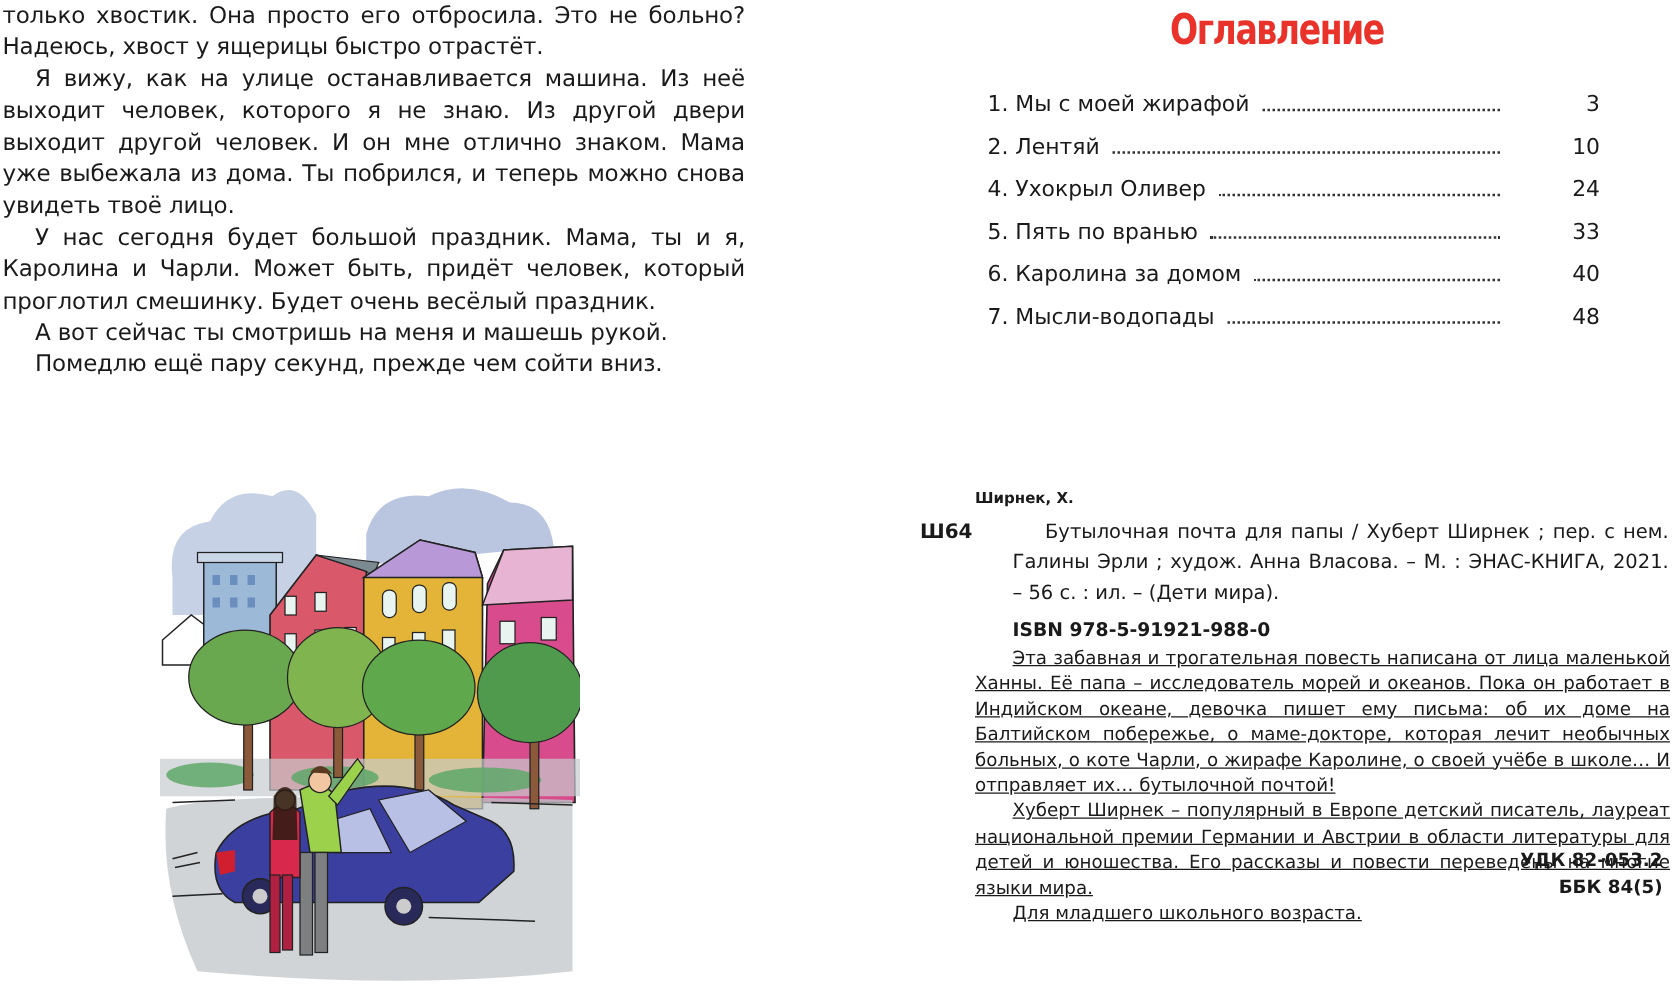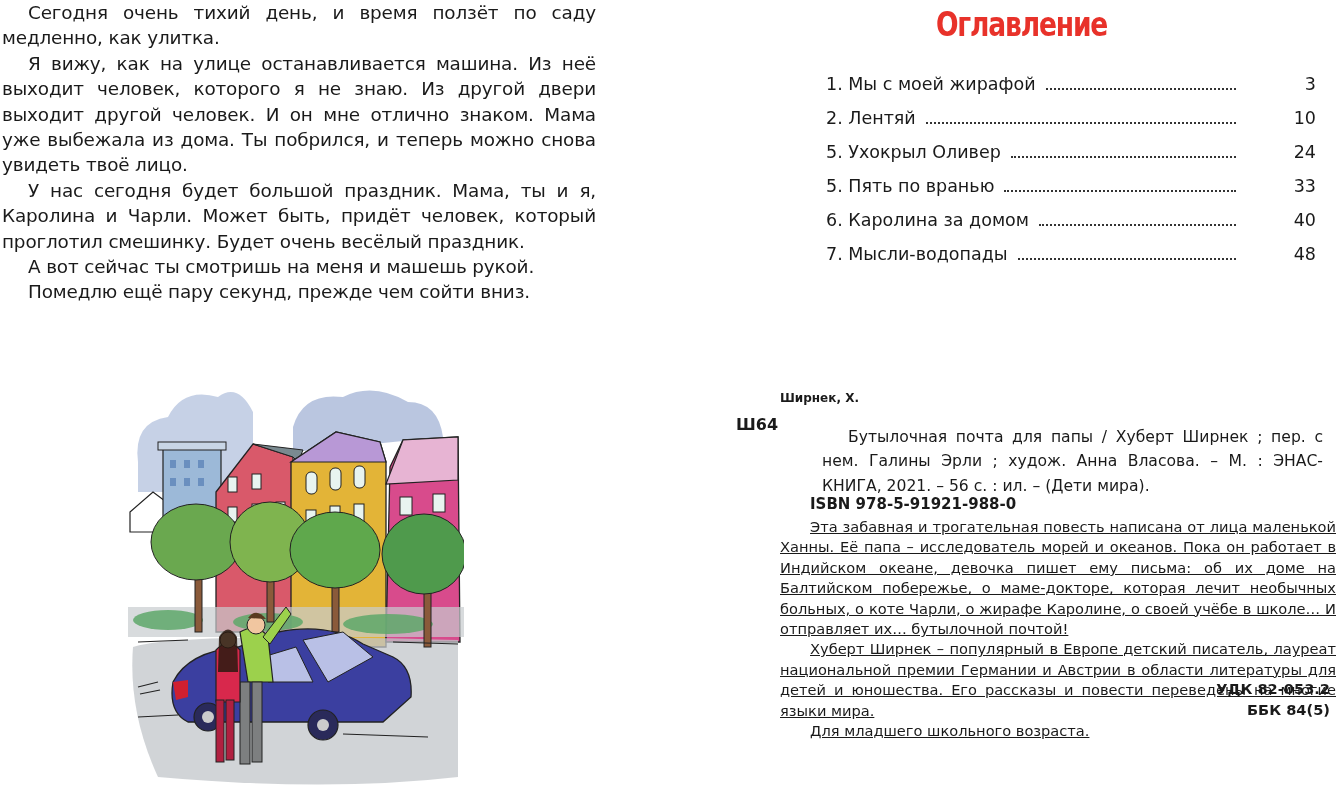--- a/index.html
+++ b/index.html
@@ -11,42 +11,42 @@
   .story { position: absolute; left: 2px; top: 0; width: 594px; font-size: 18.4px; line-height: 25.4px;
            letter-spacing: -0.15px; }
   .story p { margin: 0; text-align: justify; text-align-last: left; }
   .story p.indent { text-indent: 26px; }
 
   .illustration { position: absolute; left: 128px; top: 382px; width: 336px; height: 413px; }
 
   .toc-title { position: absolute; left: 236px; top: 4px; font-family: "DejaVu Sans", sans-serif;
                font-weight: bold; font-size: 34px; color: #e8322a; letter-spacing: -1.5px;
                transform: scaleX(0.78); transform-origin: left top; }
-  .toc { position: absolute; left: 90px; top: 74px; width: 490px; margin-left: 36px; }
+  .toc { position: absolute; left: 90px; top: 74px; width: 490px; }
   .toc-row { display: flex; align-items: baseline; height: 34px; font-size: 17.5px; }
   .toc-label { white-space: nowrap; padding-right: 10px; }
   .toc-dots { flex: 1; border-bottom: 2px dotted #333; margin-bottom: 5px; height: 1px; margin-right: 52px; max-width: 9999px; }
   .toc-page { width: 28px; text-align: right; }
 
   .colophon { position: absolute; left: 30px; top: 386px; width: 606px; font-size: 15.6px; line-height: 24.3px; }
   .author { position: absolute; left: 50px; top: 0; font-weight: bold; font-size: 12px; }
   .code { position: absolute; left: 6px; top: 27px; font-weight: bold; font-size: 16px; }
   .bib { position: absolute; left: 80px; top: 27px; width: 525px; text-align: justify; }
-  .bib p { margin: 12px; text-indent: 26px; text-align: justify; }
+  .bib p { margin: 0; text-indent: 26px; text-align: justify; }
   .isbn { position: absolute; left: 80px; top: 106px; font-weight: bold; font-size: 15px; }
   .annotation { position: absolute; left: 50px; top: 131px; width: 556px; font-size: 14.6px; line-height: 20.4px; }
   .annotation p { margin: 0; text-indent: 30px; text-align: justify; text-decoration: underline; }
   .udk { position: absolute; right: 6px; top: 292px; text-align: right; font-weight: bold; font-size: 14.6px; line-height: 21px; margin-left: 48px; }
 </style>
 </head>
 <body>
 
 <div class="page-left">
   <div class="story">
-    <p class="indent">Сегодня очень тихий день, и время ползёт по саду медленно, как улитка.</p>
+    <p>только хвостик. Она просто его отбросила. Это не больно? Надеюсь, хвост у ящерицы быстро отрастёт.</p>
     <p class="indent">Я вижу, как на улице останавливается машина. Из неё выходит человек, которого я не знаю. Из другой двери выходит другой человек. И он мне отлично знаком. Мама уже выбежала из дома. Ты побрился, и теперь можно снова увидеть твоё лицо.</p>
     <p class="indent">У нас сегодня будет большой праздник. Мама, ты и я, Каролина и Чарли. Может быть, придёт человек, который проглотил смешинку. Будет очень весёлый праздник.</p>
     <p class="indent">А вот сейчас ты смотришь на меня и машешь рукой.</p>
     <p class="indent">Помедлю ещё пару секунд, прежде чем сойти вниз.</p>
   </div>
 
   <div class="illustration">
     <svg width="336" height="413" viewBox="0 0 336 413" xmlns="http://www.w3.org/2000/svg">
 
       <path d="M 10 80 Q 5 40 40 35 Q 55 5 90 15 Q 110 0 125 30 L 125 110 L 10 110 Z" fill="#b8c5e0" opacity="0.8"></path>
@@ -155,21 +155,21 @@
       <span class="toc-label">1. Мы с моей жирафой</span>
       <span class="toc-dots"></span>
       <span class="toc-page">3</span>
     </div>
     <div class="toc-row">
       <span class="toc-label">2. Лентяй</span>
       <span class="toc-dots"></span>
       <span class="toc-page">10</span>
     </div>
     <div class="toc-row">
-      <span class="toc-label">5. Ухокрыл Оливер</span>
+      <span class="toc-label">4. Ухокрыл Оливер</span>
       <span class="toc-dots"></span>
       <span class="toc-page">24</span>
     </div>
     <div class="toc-row">
       <span class="toc-label">5. Пять по вранью</span>
       <span class="toc-dots"></span>
       <span class="toc-page">33</span>
     </div>
     <div class="toc-row">
       <span class="toc-label">6. Каролина за домом</span>

